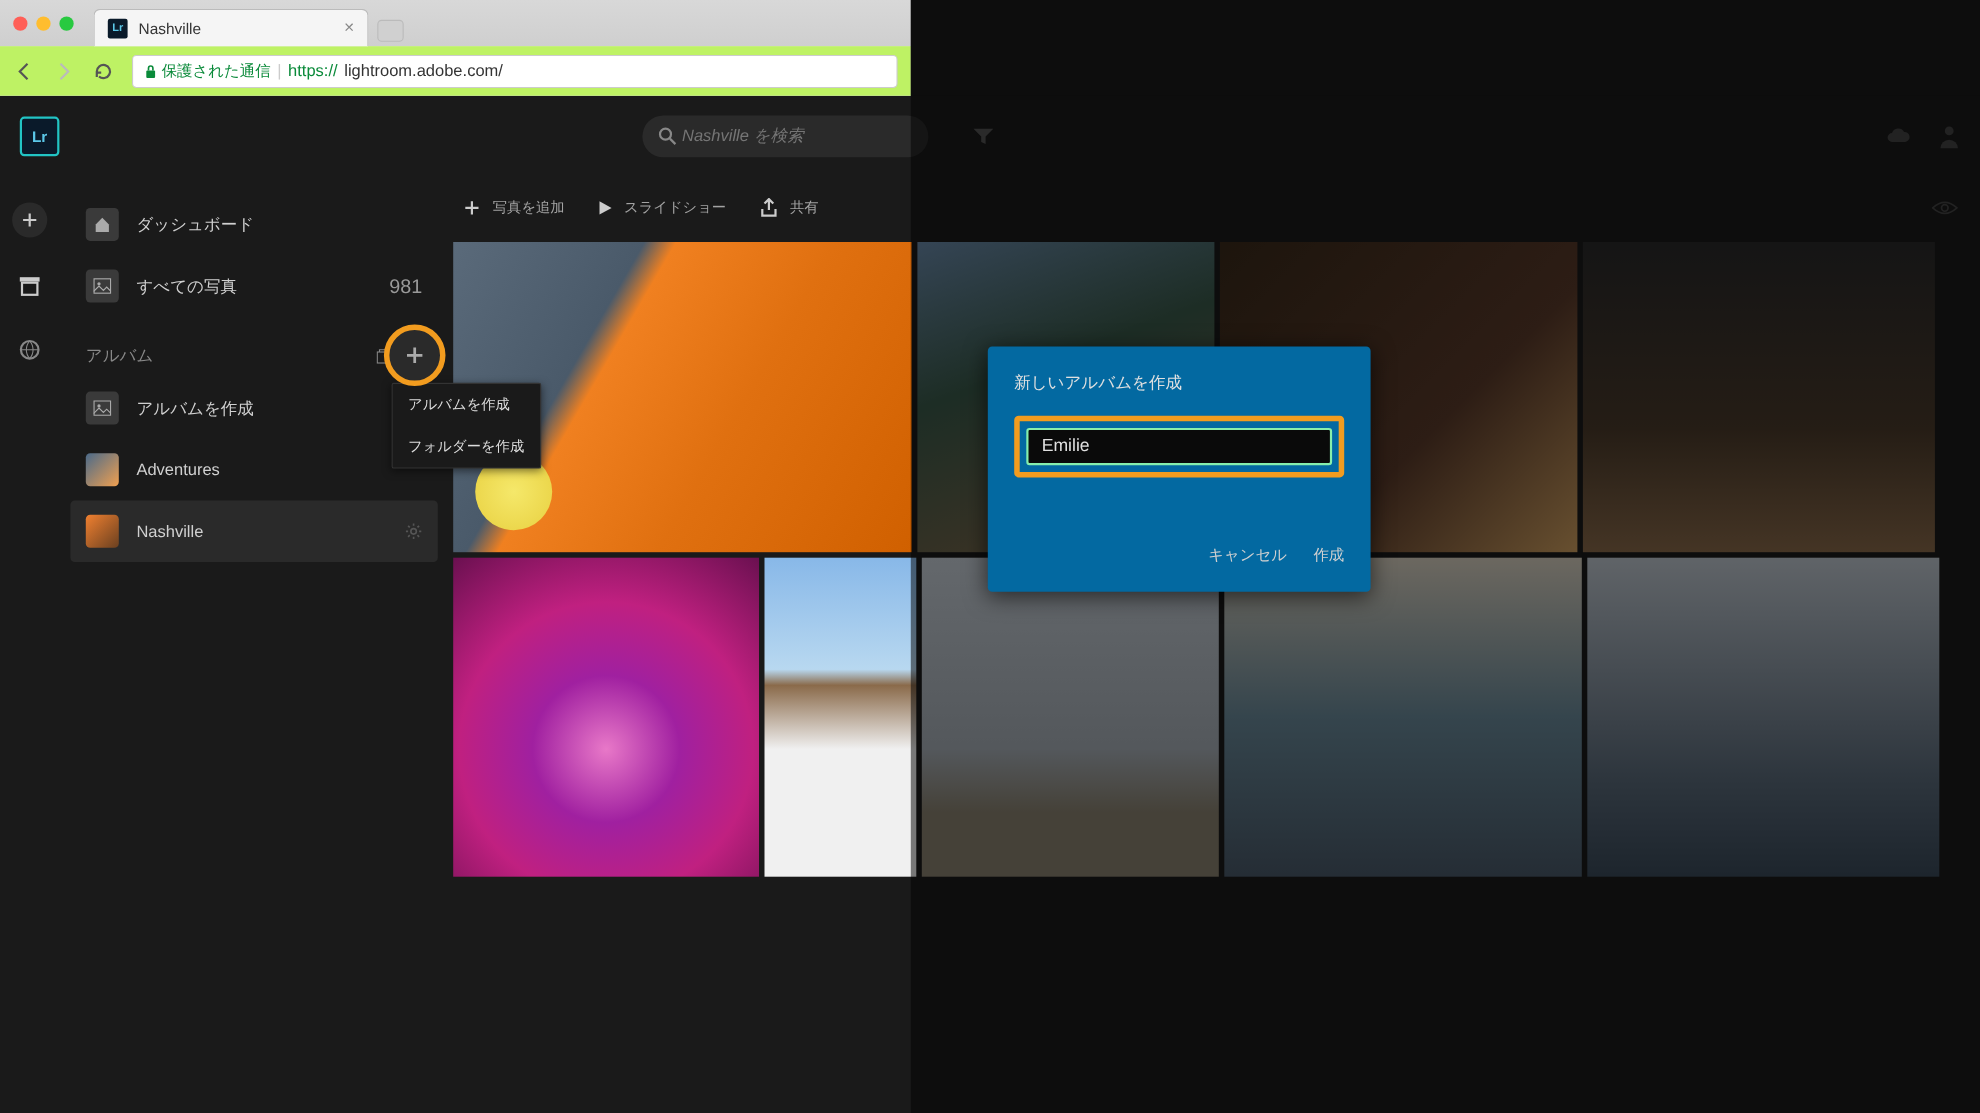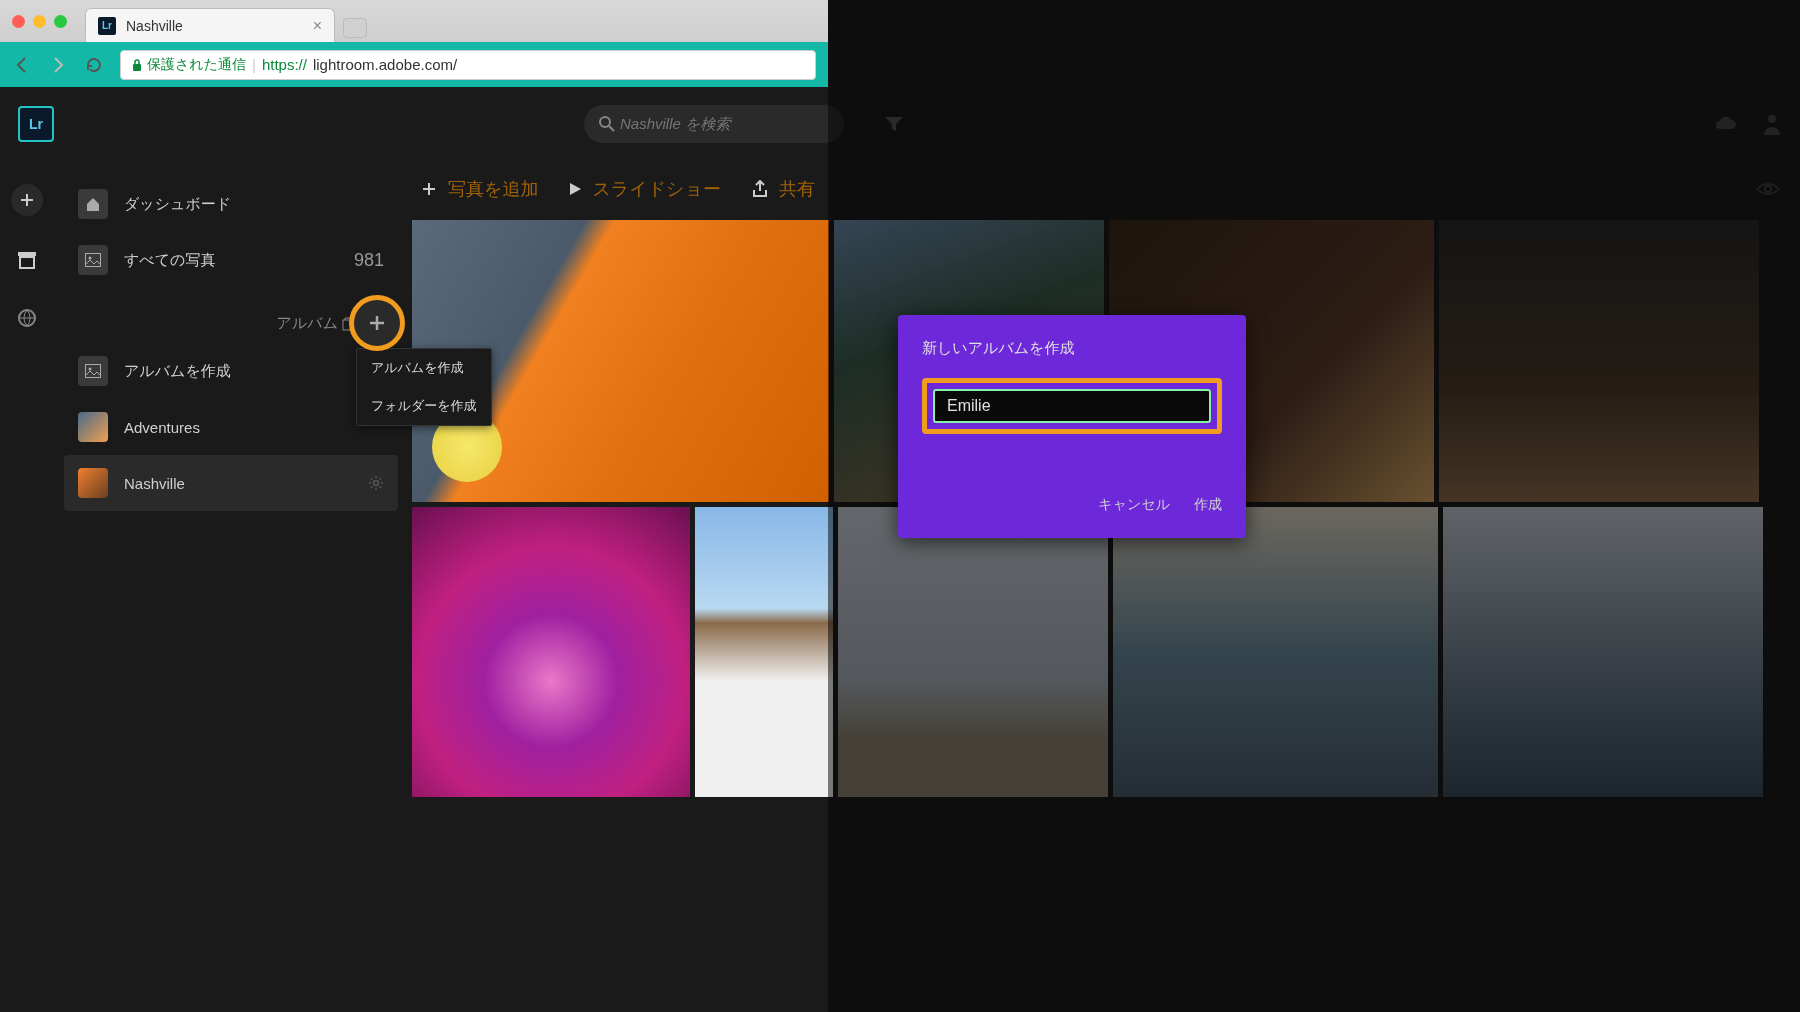--- a/index.html
+++ b/index.html
@@ -9,21 +9,21 @@
 .browser-chrome { background: #e8e8e8; height: 87px; width: 828px; border-bottom: 1px solid #ccc; }
 .tab-bar { display: flex; align-items: center; height: 42px; padding-left: 12px; background: linear-gradient(#d8d8d8, #cfcfcf); }
 .traffic-lights { display: flex; gap: 8px; margin-right: 18px; }
 .tl { width: 13px; height: 13px; border-radius: 50%; }
 .tl-red { background: #ff5f57; } .tl-yellow { background: #ffbd2e; } .tl-green { background: #28c940; }
 .tab { display: flex; align-items: center; background: #f5f5f5; border-radius: 6px 6px 0 0; padding: 8px 12px; gap: 10px; width: 250px; height: 34px; margin-top: 8px; border: 1px solid #bbb; border-bottom: none; }
 .favicon { width: 18px; height: 18px; background: #0a1a2a; color: #5cc8e8; font-size: 10px; font-weight: bold; display: flex; align-items: center; justify-content: center; border-radius: 2px; }
 .tab-title { flex: 1; font-size: 14px; color: #333; }
 .tab-close { color: #888; font-size: 16px; cursor: pointer; }
 .new-tab { width: 24px; height: 20px; background: #d0d0d0; margin-left: 8px; margin-top: 14px; border-radius: 4px; border: 1px solid #bbb; }
-.url-bar { display: flex; align-items: center; height: 45px; padding: 0 12px; gap: 16px; background: #14b8a6; }
+.url-bar { display: flex; align-items: center; height: 45px; padding: 0 12px; gap: 16px; background: #bef264; }
 .nav-btn { color: #555; display: flex; align-items: center; justify-content: center; width: 20px; height: 20px; }
 .nav-btn.disabled { color: #bbb; }
 .url-field { flex: 1; background: #fff; border: 1px solid #ccc; border-radius: 4px; height: 30px; display: flex; align-items: center; padding: 0 10px; gap: 6px; font-size: 15px; }
 .secure { color: #0a8a3a; font-size: 14px; display: flex; align-items: center; gap: 4px; }
 .secure-sep { color: #ccc; }
 .url-proto { color: #0a8a3a; }
 .url-text { color: #333; }
 
 
 .app-header { position: absolute; top: 87px; left: 0; right: 0; height: 73px; display: flex; align-items: center; padding: 0 18px; }
@@ -38,36 +38,36 @@
 .rail-btn { width: 28px; height: 28px; color: #aaa; display: flex; align-items: center; justify-content: center; }
 .rail-btn.add { width: 32px; height: 32px; border-radius: 50%; background: #2a2a2a; }
 
 
 .sidebar { position: absolute; top: 160px; left: 54px; width: 354px; padding: 16px 10px; }
 .side-item { display: flex; align-items: center; height: 56px; padding: 0 14px; gap: 16px; border-radius: 4px; color: #d0d0d0; font-size: 15px; cursor: pointer; }
 .side-item.active { background: #2a2a2a; }
 .side-icon { width: 30px; height: 30px; background: #3a3a3a; border-radius: 4px; display: flex; align-items: center; justify-content: center; color: #aaa; flex-shrink: 0; }
 .side-count { margin-left: auto; color: #999; font-size: 18px; }
 .side-gear { margin-left: auto; color: #555; }
-.albums-header { display: flex; align-items: center; padding: 14px 14px 10px; color: #888; font-size: 15px; gap: 3px; margin-top: 12px; text-align: right; }
+.albums-header { display: flex; align-items: center; padding: 14px 14px 10px; color: #888; font-size: 15px; gap: 3px; margin-top: 12px; }
 .albums-header .label { flex: 1; }
 .album-tool { color: #888; width: 20px; display: flex; align-items: center; justify-content: center; }
 .az { font-size: 12px; letter-spacing: -1px; }
 .album-thumb { width: 30px; height: 30px; border-radius: 4px; background: linear-gradient(135deg, #4a6a8a, #f0a050); flex-shrink: 0; }
 .album-thumb.t2 { background: linear-gradient(135deg, #f08030, #6a4020); }
 
 
 .add-circle { position: absolute; top: 295px; left: 349px; width: 56px; height: 56px; border: 5px solid #f29c1f; border-radius: 50%; background: #2a2a2a; display: flex; align-items: center; justify-content: center; color: #aaa; font-size: 24px; z-index: 10; }
 
 
 .add-menu { position: absolute; top: 348px; left: 356px; background: #1a1a1a; border: 1px solid #333; border-radius: 2px; min-width: 118px; z-index: 9; box-shadow: 0 2px 8px rgba(0,0,0,.5); }
 .add-menu-item { padding: 10px 14px; color: #ddd; font-size: 13px; cursor: pointer; white-space: nowrap; }
 
 
-.content-bar { position: absolute; top: 164px; left: 420px; right: 0; height: 50px; display: flex; align-items: center; gap: 30px; color: #a16207; font-size: 18px; }
+.content-bar { position: absolute; top: 164px; left: 420px; right: 0; height: 50px; display: flex; align-items: center; gap: 30px; color: #a3a3a3; font-size: 13px; }
 .cbar-item { display: flex; align-items: center; gap: 10px; cursor: pointer; }
 .eye { position: absolute; right: 20px; color: #444; }
 
 
 .grid { position: absolute; top: 220px; left: 412px; right: 0; bottom: 0; display: flex; flex-wrap: wrap; align-content: flex-start; gap: 5px; }
 .photo { background: #333; }
 .photo.p1 { width: 417px; height: 282px; background: linear-gradient(120deg, #5a6a7a 0%, #4a5a6a 30%, #f08020 35%, #e07010 60%, #d06000 100%); position: relative; }
 .photo.p1::before { content: ""; position: absolute; bottom: 20px; left: 20px; width: 70px; height: 70px; border-radius: 50%; background: radial-gradient(#f5e86a, #e8d040); }
 .photo.p2 { width: 270px; height: 282px; background: linear-gradient(160deg, #6a8aaa, #3a5a4a 40%, #8a6a4a); }
 .photo.p3 { width: 325px; height: 282px; background: linear-gradient(135deg, #3a2a1a, #5a3a2a 60%, #d0a060); }
@@ -76,21 +76,21 @@
 .photo.p6 { width: 138px; height: 290px; background: linear-gradient(180deg, #88b8e8 0%, #b8d8f0 35%, #8a6a4a 40%, #f0f0f0 60%); }
 .photo.p7 { width: 270px; height: 290px; background: linear-gradient(180deg, #c8d0d8 0%, #a8b0b8 60%, #8a8270 80%); }
 .photo.p8 { width: 325px; height: 290px; background: linear-gradient(180deg, #d8d0c0 0%, #6a8a9a 50%, #4a5a6a); }
 .photo.p9 { width: 320px; height: 290px; background: linear-gradient(180deg, #c0c8d0 0%, #5a6a7a 70%, #3a4a5a); }
 
 
 .dim { position: absolute; top: 0; left: 828px; right: 0; bottom: 0; background: rgba(0,0,0,.5); }
 .dim2 { position: absolute; top: 87px; left: 0; right: 0; bottom: 0; background: rgba(0,0,0,.45); }
 
 
-.modal { position: absolute; top: 315px; left: 898px; width: 348px; background: #6d28d9; border-radius: 4px; padding: 24px; box-shadow: 0 4px 20px rgba(0,0,0,.6); z-index: 20; }
+.modal { position: absolute; top: 315px; left: 898px; width: 348px; background: #0369a1; border-radius: 4px; padding: 24px; box-shadow: 0 4px 20px rgba(0,0,0,.6); z-index: 20; }
 .modal-title { color: #e0e0e0; font-size: 15px; margin-bottom: 20px; }
 .modal-input-wrap { border: 5px solid #f29c1f; border-radius: 4px; padding: 6px; }
 .modal-input { width: 100%; background: #0a0a0a; border: 2px solid #86efac; border-radius: 3px; padding: 6px 12px; color: #e0e0e0; font-size: 16px; outline: none; }
 .modal-actions { display: flex; justify-content: flex-end; gap: 24px; margin-top: 18px; }
 .modal-btn { color: #d0d0d0; font-size: 14px; cursor: pointer; background: none; border: none; margin-top: 44px; }
 
 svg { display: block; }
 </style>
 </head>
 <body>

